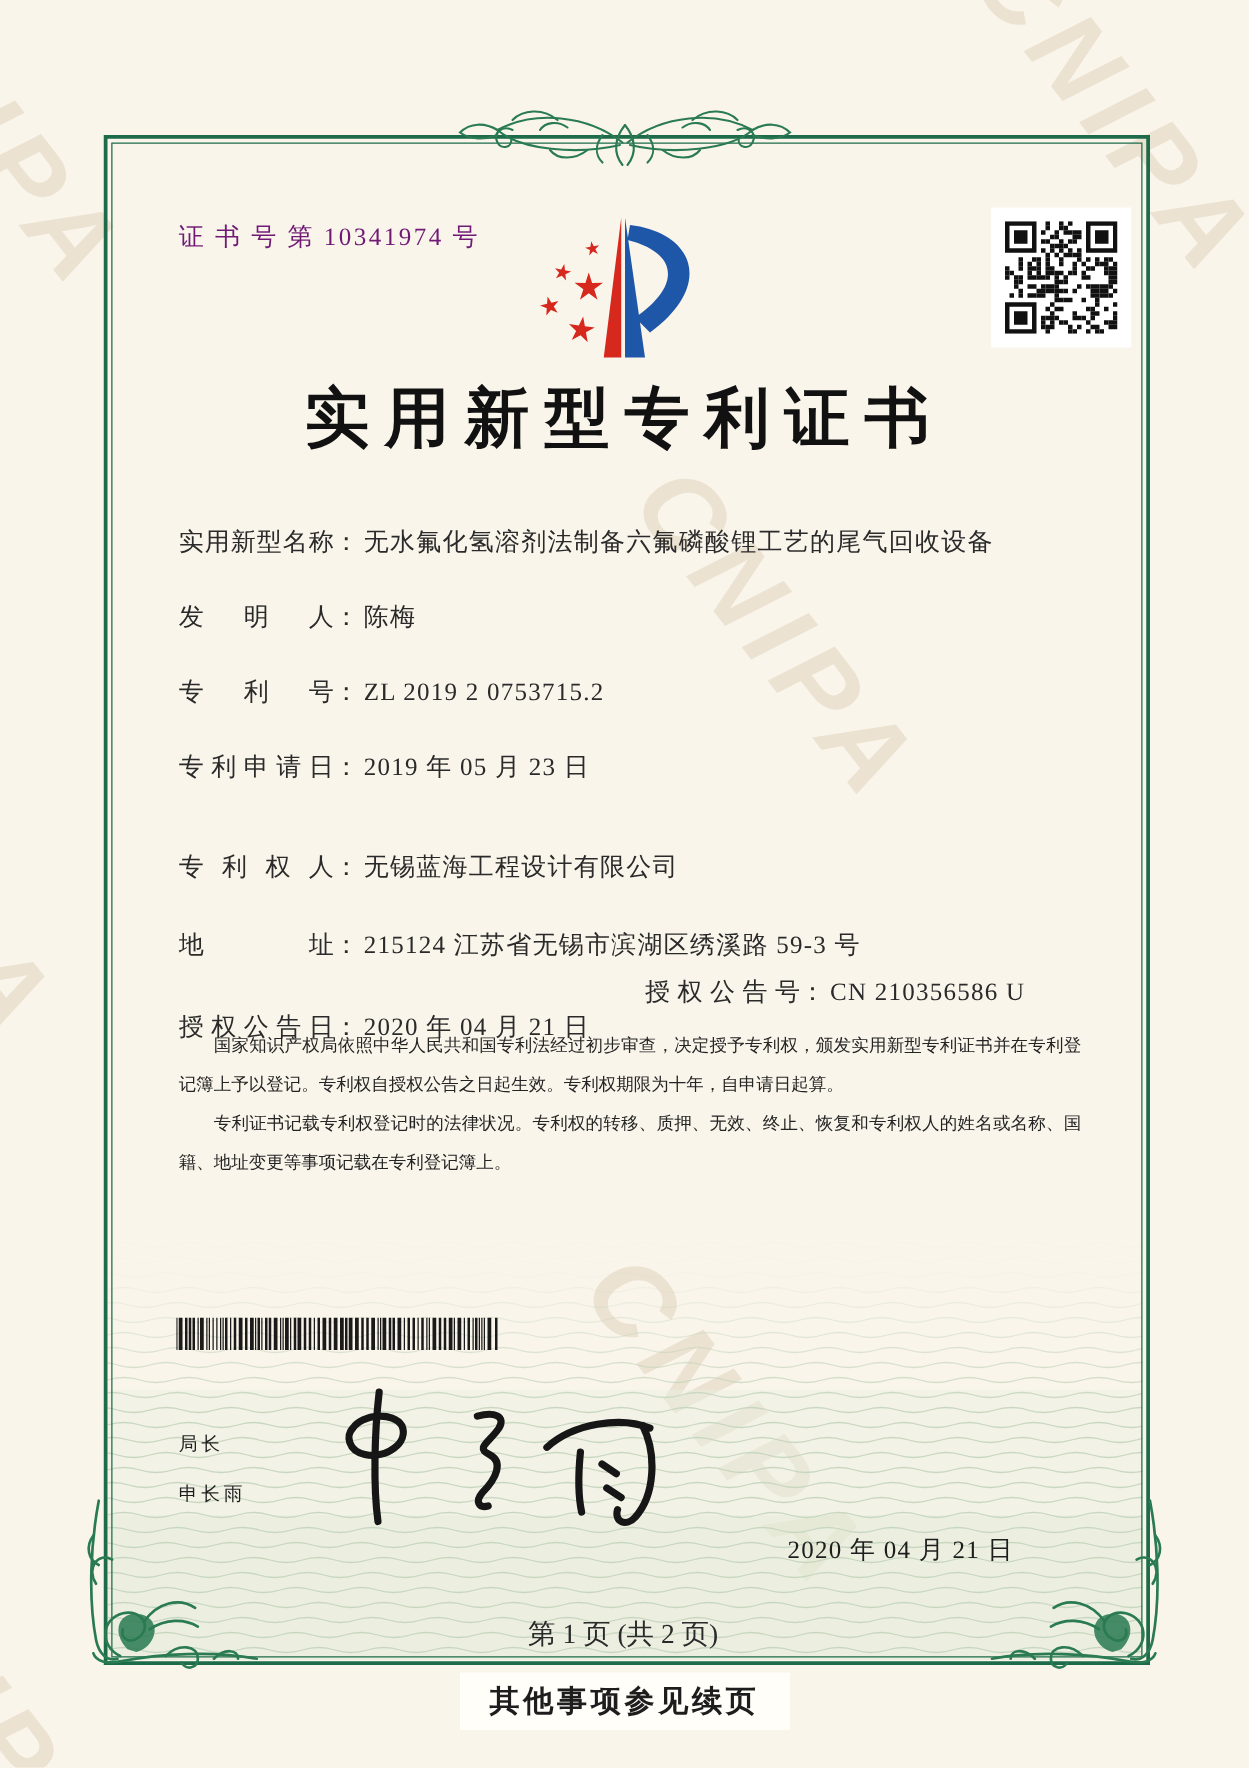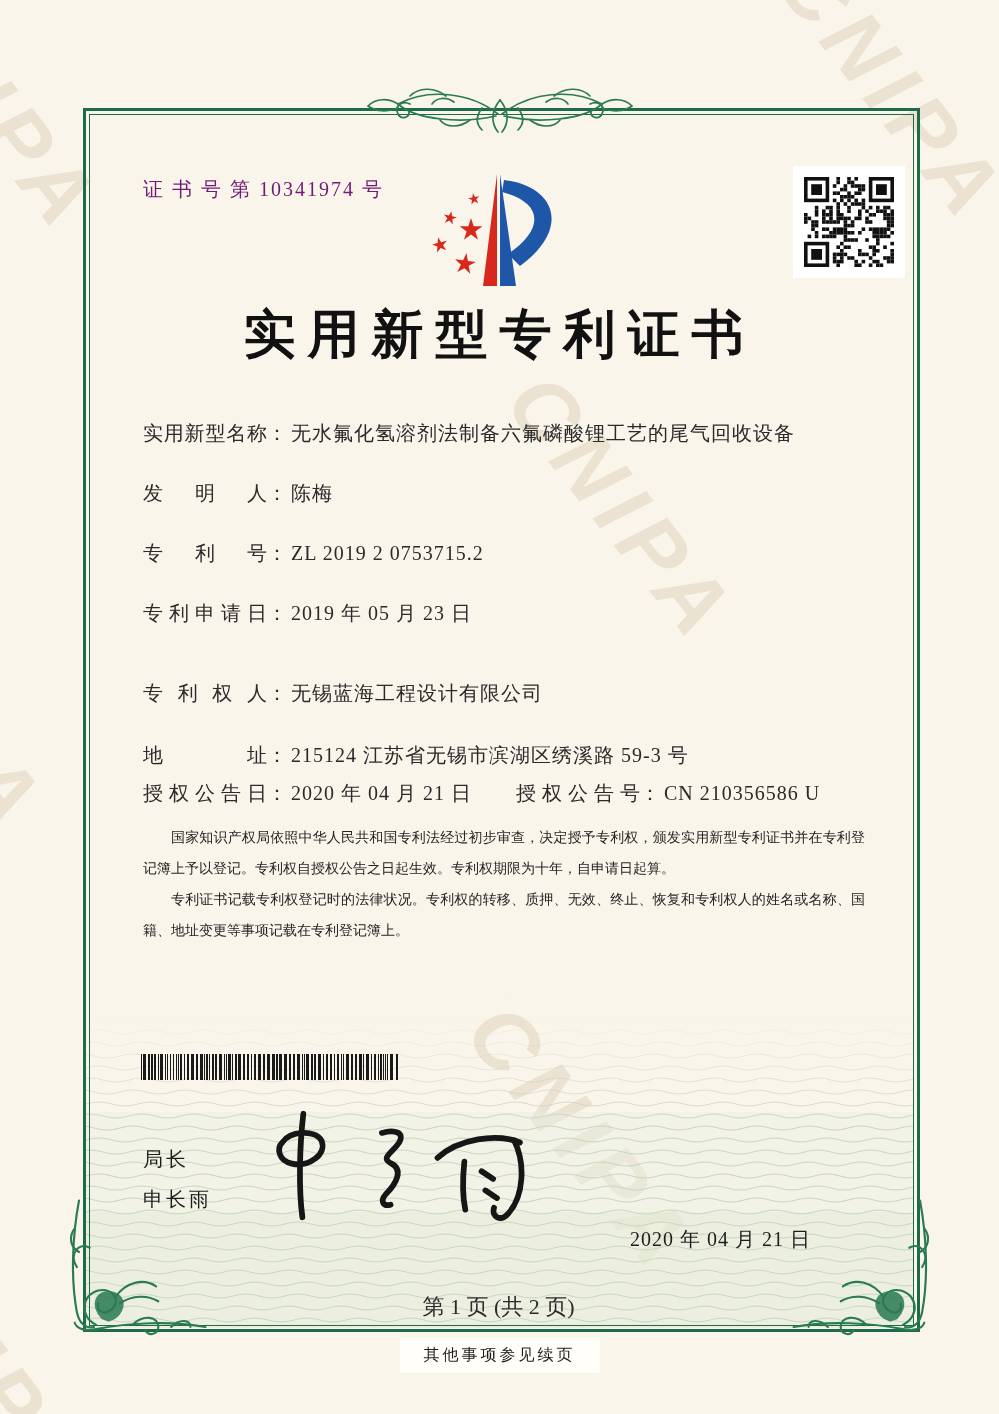--- a/index.html
+++ b/index.html
@@ -29,25 +29,25 @@
 
   .frow{position:absolute;left:143px;font-size:20px;color:#2a2a2a;white-space:nowrap;}
   .flabel{display:inline-block;width:124px;text-align:justify;text-align-last:justify;vertical-align:bottom;}
   .fcolon{display:inline-block;margin-right:4px;}
   .fval{letter-spacing:1px;}
 
   .paras{position:absolute;left:143px;top:822px;width:722px;font-size:14px;
          line-height:31px;text-align:justify;color:#242424;}
   .paras p{margin:0;text-indent:2em;}
 
-  .officer{position:absolute;left:143px;font-size:20px;letter-spacing:3px;color:#1d1d1d;}
+  .officer{position:absolute;left:143px;font-size:15px;letter-spacing:3px;color:#1d1d1d;}
   .issue-date{position:absolute;left:630px;top:1226px;font-size:20px;letter-spacing:1px;color:#1d1d1d;}
   .page-info{position:absolute;left:83px;top:1292px;width:831px;text-align:center;font-size:22px;color:#2a2a2a;}
   .cont-note{position:absolute;left:50%;top:1338px;transform:translateX(-50%);
-             background:#fffef9;padding:7px 24px;font-size:16px;letter-spacing:3px;color:#1d1d1d;z-index:4;}
+             background:#fffef9;padding:7px 24px;font-size:24px;letter-spacing:3px;color:#1d1d1d;z-index:4;font-weight:bold;}
 </style>
 </head>
 <body>
 
 <div>
   <div class="wm" style="left:-70px;top:-55px;">CNIPA</div>
   <div class="wm" style="left:835px;top:-65px;">CNIPA</div>
   <div class="wm" style="left:565px;top:355px;">CNIPA</div>
   <div class="wm" style="left:-125px;top:545px;">CNIPA</div>
   <div class="wm" style="left:525px;top:985px;">CNIPA</div>
@@ -372,21 +372,21 @@
   </div>
   <div class="frow" style="top:600px;">
     <span class="flabel">专利申请日</span><span class="fcolon">：</span><span class="fval">2019 年 05 月 23 日</span>
   </div>
   <div class="frow" style="top:660px;margin-top:20px;">
     <span class="flabel">专利权人</span><span class="fcolon">：</span><span class="fval">无锡蓝海工程设计有限公司</span>
   </div>
   <div class="frow" style="top:720px;margin-top:22px;">
     <span class="flabel">地址</span><span class="fcolon">：</span><span class="fval">215124 江苏省无锡市滨湖区绣溪路 59-3 号</span>
   </div>
-  <div class="frow" style="top:780px;">
+  <div class="frow" style="top:808px;">
     <span class="flabel">授权公告日</span><span class="fcolon">：</span><span class="fval">2020 年 04 月 21 日</span>
   </div>
   <div class="frow" style="left:516px;top:780px;">
     <span class="flabel">授权公告号</span><span class="fcolon">：</span><span class="fval">CN 210356586 U</span>
   </div>
 
   <div class="paras">
     <p>国家知识产权局依照中华人民共和国专利法经过初步审查，决定授予专利权，颁发实用新型专利证书并在专利登记簿上予以登记。专利权自授权公告之日起生效。专利权期限为十年，自申请日起算。</p>
     <p>专利证书记载专利权登记时的法律状况。专利权的转移、质押、无效、终止、恢复和专利权人的姓名或名称、国籍、地址变更等事项记载在专利登记簿上。</p>
   </div>

